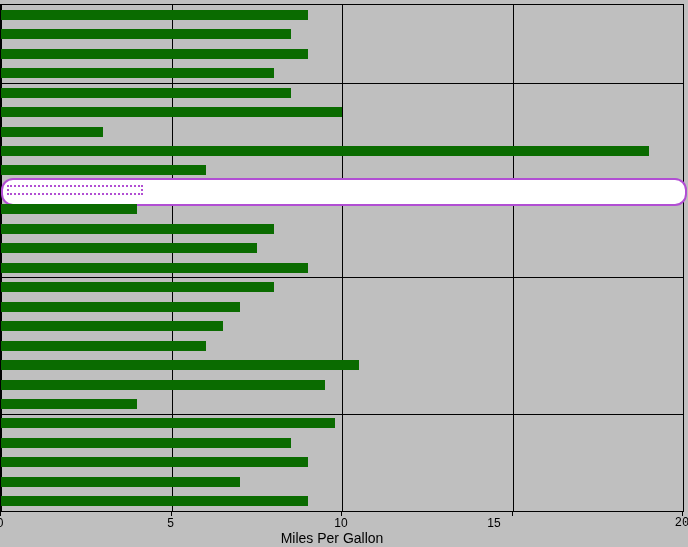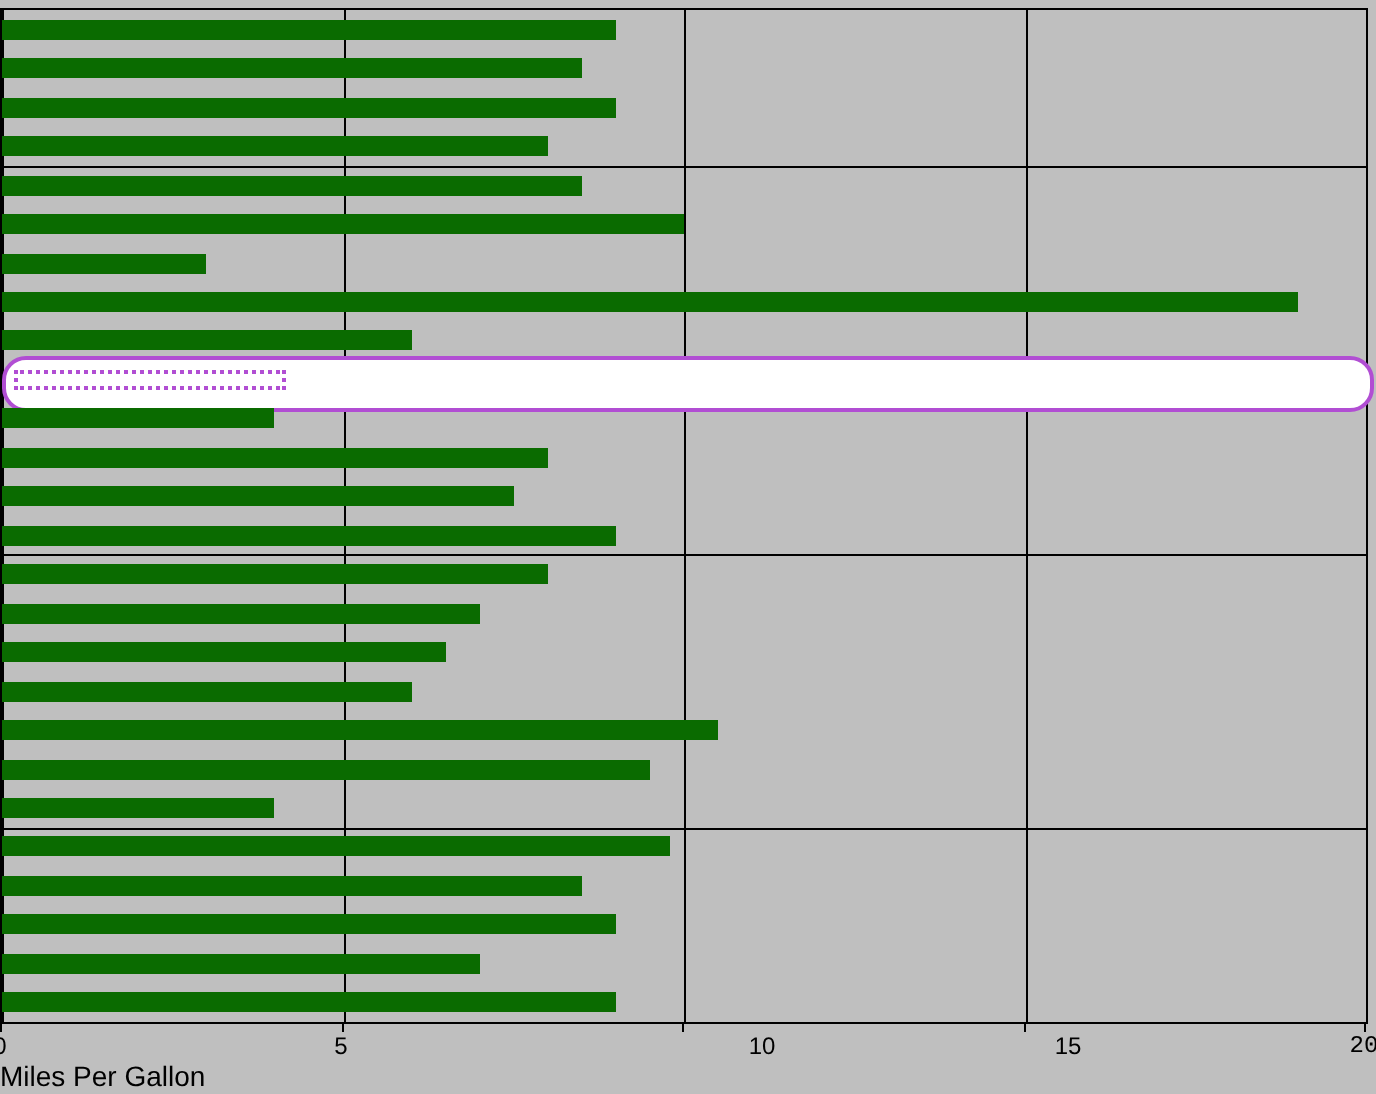--- a/index.html
+++ b/index.html
@@ -7,21 +7,21 @@
   .plot-area{position:absolute;left:0;top:4px;width:684px;height:508px;background:#bfbfbf;border:1px solid #000;box-sizing:border-box;overflow:visible;}
   .grid-v{position:absolute;top:0;bottom:0;width:1px;background:#000;}
   .grid-h{position:absolute;left:0;right:0;height:1px;background:#000;}
   .bar{position:absolute;height:10px;background:#0a6b00;}
   .hilite-outer{position:absolute;height:24px;border:2px solid #b14ed3;border-radius:12px;background:#fff;}
   .hilite-inner{position:absolute;height:10px;border:2px dotted #b14ed3;box-sizing:border-box;}
   .tick{position:absolute;width:4px;height:1px;background:#000;left:-4px;}
   .x-ticks{position:absolute;left:0;top:512px;width:684px;height:20px;}
   .x-tick-label{position:absolute;top:4px;transform:translateX(-50%);}
   .x-tick-mark{position:absolute;top:0;width:1px;height:4px;background:#000;}
-  .x-title{position:absolute;left:0;width:664px;top:530px;font-size:14px;}
+  .x-title{position:absolute;left:0;width:664px;top:530px;text-align:center;font-size:14px;}
 </style>
 </head>
 <body>
 
 <div class="chart">
   <div class="plot-area" id="plot">
       <div class="grid-v" style="left: 0px;"></div>
       <div class="grid-v" style="left: 170.5px;"></div>
       <div class="grid-v" style="left: 341px;"></div>
       <div class="grid-v" style="left: 511.5px;"></div>
@@ -59,20 +59,20 @@
       <div class="tick" style="top: 272.462px;"></div>
       <div class="grid-h" style="top: 408.692px;"></div>
       <div class="tick" style="top: 408.692px;"></div>
     </div>
   <div class="x-ticks" id="xticks">
       <div class="x-tick-mark" style="left: 0px;"></div>
       <div class="x-tick-label" style="left: 0px;">0</div>
       <div class="x-tick-mark" style="left: 170.5px;"></div>
       <div class="x-tick-label" style="left: 170.5px;">5</div>
       <div class="x-tick-mark" style="left: 341px;"></div>
-      <div class="x-tick-label" style="left: 341px; margin-left: 40px;">10</div>
+      <div class="x-tick-label" style="left: 341px;">10</div>
       <div class="x-tick-mark" style="left: 511.5px;"></div>
-      <div class="x-tick-label" style="left: 534px;">15</div>
+      <div class="x-tick-label" style="left: 494px;">15</div>
       <div class="x-tick-mark" style="left: 682px;"></div>
       <div class="x-tick-label" style="left: 682px; font-family: Liberation Mono, monospace;">20</div>
     </div>
   <div class="x-title">Miles Per Gallon</div>
 </div>
 
 </body></html>

